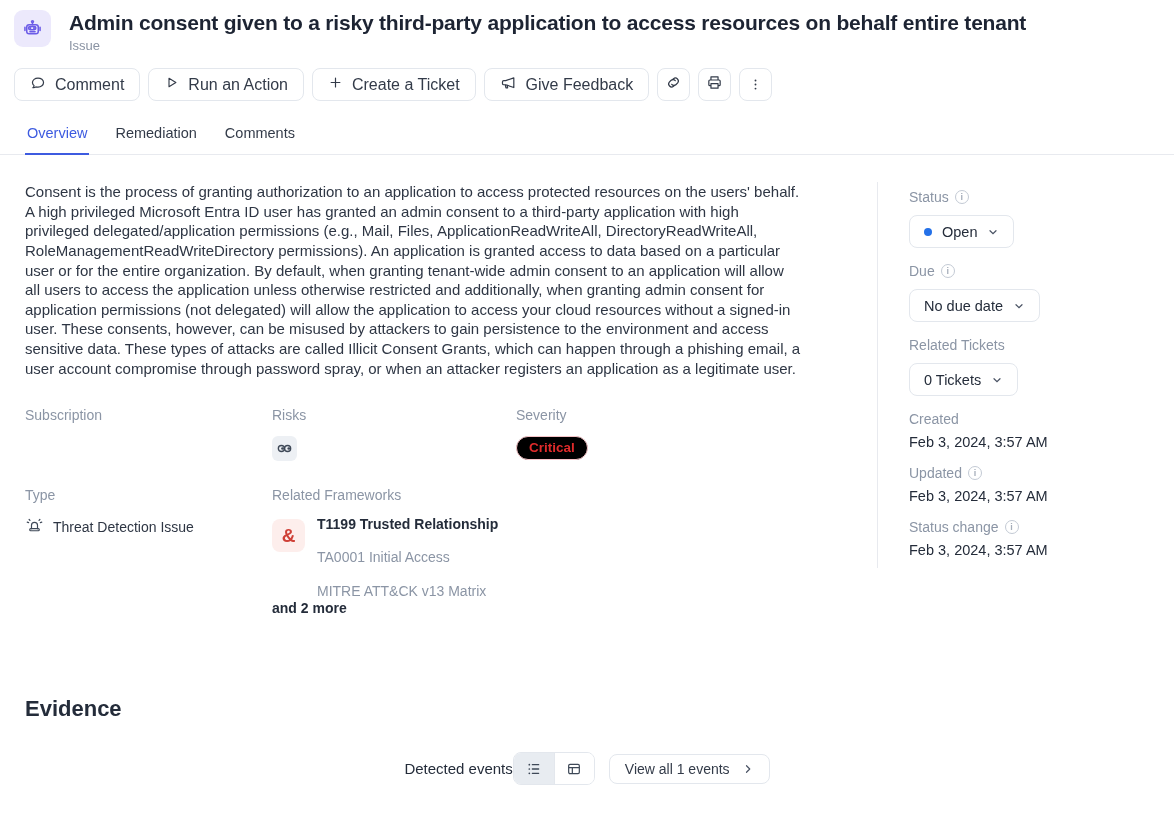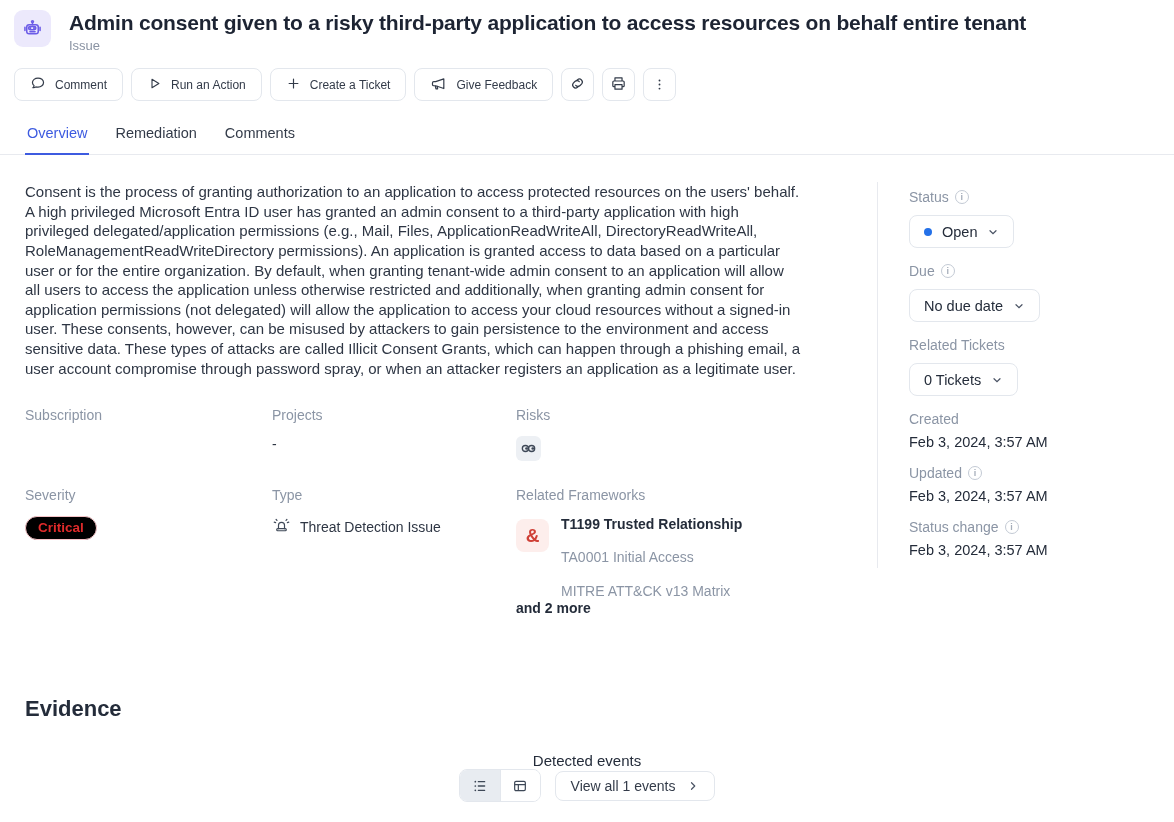--- a/index.html
+++ b/index.html
@@ -10,21 +10,21 @@
   }
   
   .header { display:flex; align-items:flex-start; gap:18px; padding:10px 10px 0 14px; }
   .app-icon { width:37px; height:37px; border-radius:9px; background:#ece9fc;
     display:flex; align-items:center; justify-content:center; flex:0 0 auto; }
   .header-title { font-size:21px; font-weight:700; color:#1d2433; letter-spacing:-0.2px; line-height:1.25; }
   .header-sub { font-size:13px; color:#8a93a3; margin-top:2px; }
   
   .action-bar { display:flex; gap:8px; padding:0 14px; margin-top:15px; align-items:center; }
   .btn { display:inline-flex; align-items:center; gap:9px; height:33px; padding:0 15px;
-    background:#fff; border:1px solid #e3e7ed; border-radius:8px; font-size:12px;
+    background:#fff; border:1px solid #e3e7ed; border-radius:8px; font-size:16px;
     color:#333b49; font-weight:500; cursor:pointer; white-space:nowrap; }
   .icon-btn { width:33px; padding:0; justify-content:center; }
   .btn svg { flex:0 0 auto; }
   
   .tabs { display:flex; gap:24px; padding:0 25px; margin-top:18px; border-bottom:1px solid #e8eaef; }
   .tab { font-size:14.5px; color:#333b49; padding:6px 2px 12px; cursor:pointer; }
   .tab.active { color:#3d5be0; font-weight:500; border-bottom:2px solid #3d5be0; margin-bottom:-1px; }
   
   .content { display:flex; margin-top:27px; align-items:flex-start; }
   .main { width:877px; padding:0 75px 0 25px; }
@@ -56,21 +56,21 @@
   .status-dot { width:8px; height:8px; border-radius:50%; background:#2471e8; }
   .side-date-label { display:flex; align-items:center; gap:6px; font-size:14px; color:#8b95a5; margin-bottom:7px; }
   .side-date-value { font-size:14.5px; font-weight:500; color:#242c3a; }
   .side-date-block { margin-bottom:15px; }
   .info-icon { width:14px; height:14px; border-radius:50%; border:1px solid #c3cad4;
     color:#a6aeba; font-size:9px; display:inline-flex; align-items:center; justify-content:center;
     font-weight:700; flex:0 0 auto; }
   
   .evidence-heading { font-size:22px; font-weight:600; color:#242c3a; padding:0 25px; margin-top:54px; }
   .detected-row { display:flex; align-items:center; justify-content:center;
-    padding:0 16px; margin-top:30px;flex-direction:column; }
+    padding:0 16px; margin-top:30px; }
   .detected-label { font-size:15px; color:#242c3a; }
   .detected-controls { display:flex; align-items:center; gap:14px; }
   .segmented { display:flex; border:1px solid #e3e7ed; border-radius:8px; overflow:hidden; }
   .seg-btn { width:40px; height:31px; display:flex; align-items:center; justify-content:center;
     background:#fff; cursor:pointer; }
   .seg-btn.active { background:#e8ecf1; }
   .seg-btn + .seg-btn { border-left:1px solid #e3e7ed; }
   .view-all-btn { display:inline-flex; align-items:center; gap:12px; height:30px; padding:0 15px;
     border:1px solid #e3e7ed; border-radius:8px; background:#fff; font-size:14px;
     font-weight:500; color:#333b49; cursor:pointer; }
@@ -174,24 +174,20 @@
 <div class="content">
   <div class="main">
     <p class="description">Consent is the process of granting authorization to an application to access protected resources on the users' behalf. A high privileged Microsoft Entra ID user has granted an admin consent to a third-party application with high privileged delegated/application permissions (e.g., Mail, Files, ApplicationReadWriteAll, DirectoryReadWriteAll, RoleManagementReadWriteDirectory permissions). An application is granted access to data based on a particular user or for the entire organization. By default, when granting tenant-wide admin consent to an application will allow all users to access the application unless otherwise restricted and additionally, when granting admin consent for application permissions (not delegated) will allow the application to access your cloud resources without a signed-in user. These consents, however, can be misused by attackers to gain persistence to the environment and access sensitive data. These types of attacks are called Illicit Consent Grants, which can happen through a phishing email, a user account compromise through password spray, or when an attacker registers an application as a legitimate user.</p>
 
     <div class="meta-grid">
 
       <div class="meta-cell">
         <div class="meta-label">Subscription</div>
       </div>
       <div class="meta-cell">
-        <div class="meta-label">Projects</div>
-        <div class="meta-value">-</div>
-      </div>
-      <div class="meta-cell">
         <div class="meta-label">Risks</div>
         <div class="risk-badge">
           <svg width="17" height="17" viewBox="0 0 24 24">
             <g fill="none" stroke="#3e4857" stroke-width="1.9">
               <circle cx="7.6" cy="12" r="4.3"></circle>
               <circle cx="16.4" cy="12" r="4.3"></circle>
             </g>
             <circle cx="9.2" cy="12" r="1.9" fill="#3e4857"></circle>
             <circle cx="18" cy="12" r="1.9" fill="#3e4857"></circle>
           </svg>

